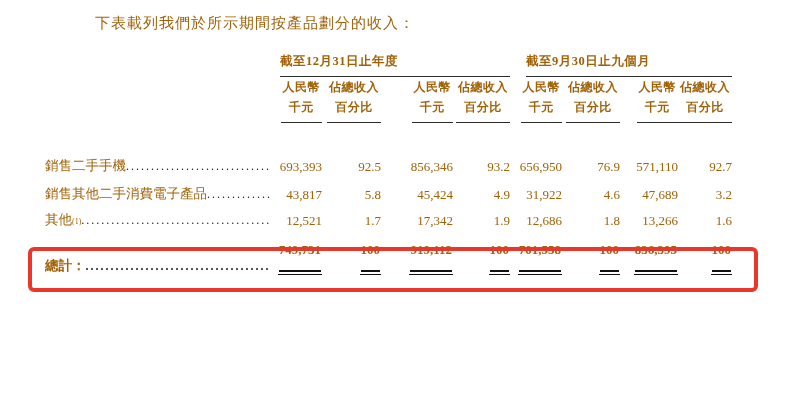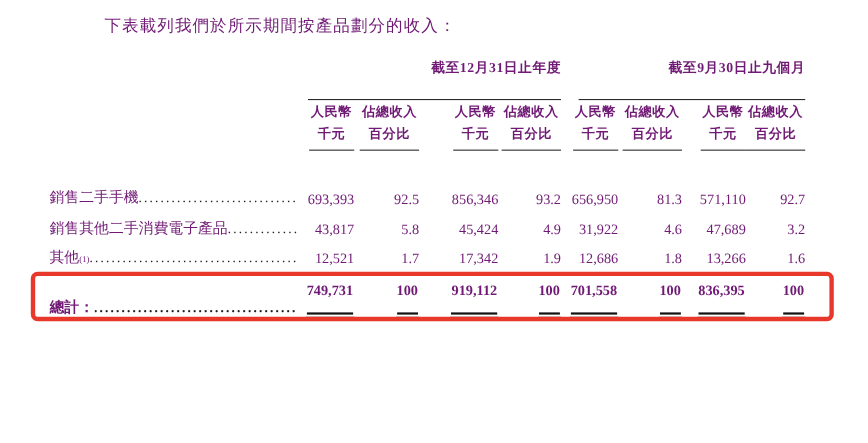--- a/index.html
+++ b/index.html
@@ -2,39 +2,39 @@
 <html><head>
 <meta charset="utf-8">
 <style>
   html,body { margin:0; padding:0; background:#ffffff; }
   #page {
     position:relative;
     width:789px; height:403px;
     background:#ffffff;
     overflow:hidden;
     font-family:"Liberation Serif","DejaVu Serif",serif;
-    color:#701a75;
+    color:#a16207;
   }
   #doc-title {
     margin:0;
     padding:14px 0 0 95px;
     font-size:15px;
     font-weight:normal;
     letter-spacing:1px;
   }
   table.rev-table {
     table-layout:fixed;
     border-collapse:collapse;
     width:687px;
     margin:20px 0 0 45px;
   }
   table.rev-table th, table.rev-table td { padding:0; vertical-align:bottom; }
   
   .r-groups th { padding-top:10px; font-weight:bold; font-size:12.5px; }
-  .grp { border-bottom:1.2px solid #2b2b2b; padding-bottom:20px; text-align:right; letter-spacing:.5px; }
+  .grp { border-bottom:1.2px solid #2b2b2b; padding-bottom:6px; text-align:left; letter-spacing:.5px; }
   .r-groups th:nth-child(2) .grp { margin-left:10px; }
   .r-groups th:nth-child(3) .grp { margin-left:16px; }
   
   .r-years th { padding-top:12px; font-weight:bold; font-size:13px; }
   .yr { border-bottom:1.2px solid #2b2b2b; padding-bottom:7px; text-align:center; }
   .r-years th:nth-child(2) .yr { margin-left:10px; }
   .r-years th:nth-child(3) .yr { margin-left:19px; }
   .r-years th:nth-child(4) .yr { margin-left:18px; }
   .r-years th:nth-child(5) .yr { margin-left:17px; }
   
@@ -119,21 +119,21 @@
               <span>銷售二手手機</span>
               <sup></sup>
               <span class="dots"></span>
             </span>
       </td>
       <td class="num">693,393</td>
       <td class="num">92.5</td>
       <td class="num">856,346</td>
       <td class="num">93.2</td>
       <td class="num">656,950</td>
-      <td class="num">81.3</td>
+      <td class="num">76.9</td>
       <td class="num">571,110</td>
       <td class="num">92.7</td>
     </tr>
 
     <tr class="r-data2">
       <td class="lblcell">
         <span class="lbl">
               <span>銷售其他二手消費電子產品</span>
               <sup></sup>
               <span class="dots"></span>

